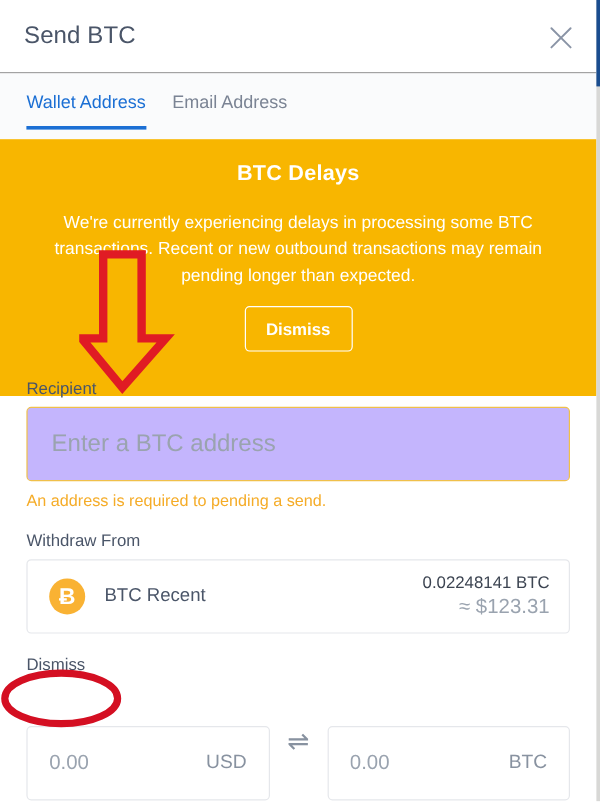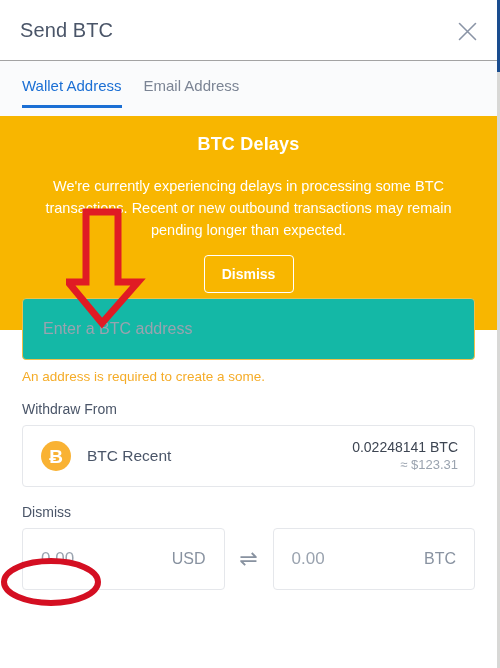--- a/index.html
+++ b/index.html
@@ -140,22 +140,22 @@
     font-size: 14px;
     color: #4a5568;
     margin-top: 17px;
     margin-bottom: 8px;
   }
   .recipient-input {
     width: 100%;
     height: 62px;
     border: 1px solid #f0c04a;
     border-radius: 4px;
-    background: #14b8a6;
-    font-size: 16px;
+    background: #c4b5fd;
+    font-size: 20px;
     color: #2d3748;
     padding: 0 20px;
     font-family: "Liberation Sans", sans-serif;
     outline: none;
   }
   .recipient-input::placeholder { color: #9aa3af; }
   .helper-text {
     font-size: 13.5px;
     color: #f5ac28;
     margin-top: 9px;
@@ -190,37 +190,38 @@
     margin-left: 16px;
     font-size: 15.5px;
     color: #4a5568;
   }
   .wallet-balance {
     margin-left: auto;
     text-align: right;
     line-height: 1.28;
   }
   .bal-main { font-size: 14px; color: #3d4552; text-align: right; }
-  .bal-sub  { font-size: 13px; color: #9aa3af; }
+  .bal-sub  { font-size: 17px; color: #9aa3af; }
 
   
   .amount-row {
     display: flex;
     align-items: center;
     width: 100%;
   }
   .amount-box {
     flex: 1 1 0;
     height: 62px;
     border: 1px solid #e5e7eb;
     border-radius: 4px;
     display: flex;
     align-items: center;
     padding: 0 18px;
     background: #fff;
+    margin-top: 36px;
   }
   .amount-val {
     font-size: 17px;
     color: #4d7c0f;
     border: none;
     outline: none;
     background: transparent;
     width: 100%;
     font-family: "Liberation Sans", sans-serif;
   }
@@ -267,22 +268,23 @@
   </div>
 
   <div class="banner">
     <div class="banner-title">BTC Delays</div>
     <div class="banner-text">We're currently experiencing delays in processing some BTC transactions. Recent or new outbound transactions may remain pending longer than expected.</div>
     <button class="dismiss-btn">Dismiss</button>
   </div>
 
   <div class="body">
 
+    <div class="field-label">Recipient</div>
     <input class="recipient-input" type="text" placeholder="Enter a BTC address" style="">
-    <div class="helper-text">An address is required to create a some.</div>
+    <div class="helper-text">An address is required to pending a send.</div>
 
     <div class="field-label">Withdraw From</div>
     <div class="wallet-box">
       <div class="btc-icon">Ƀ</div>
       <div class="wallet-name">BTC Recent</div>
       <div class="wallet-balance">
         <div class="bal-main">0.02248141 BTC</div>
         <div class="bal-sub">≈ $123.31</div>
       </div>
     </div>

